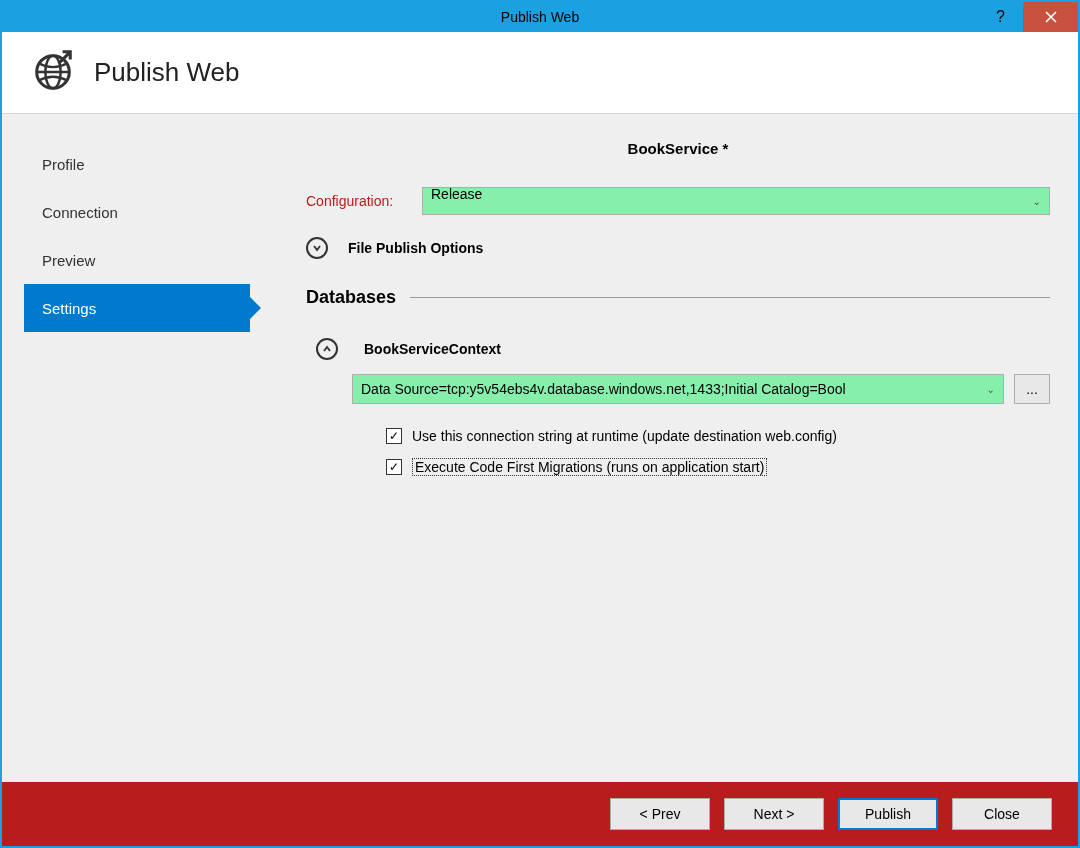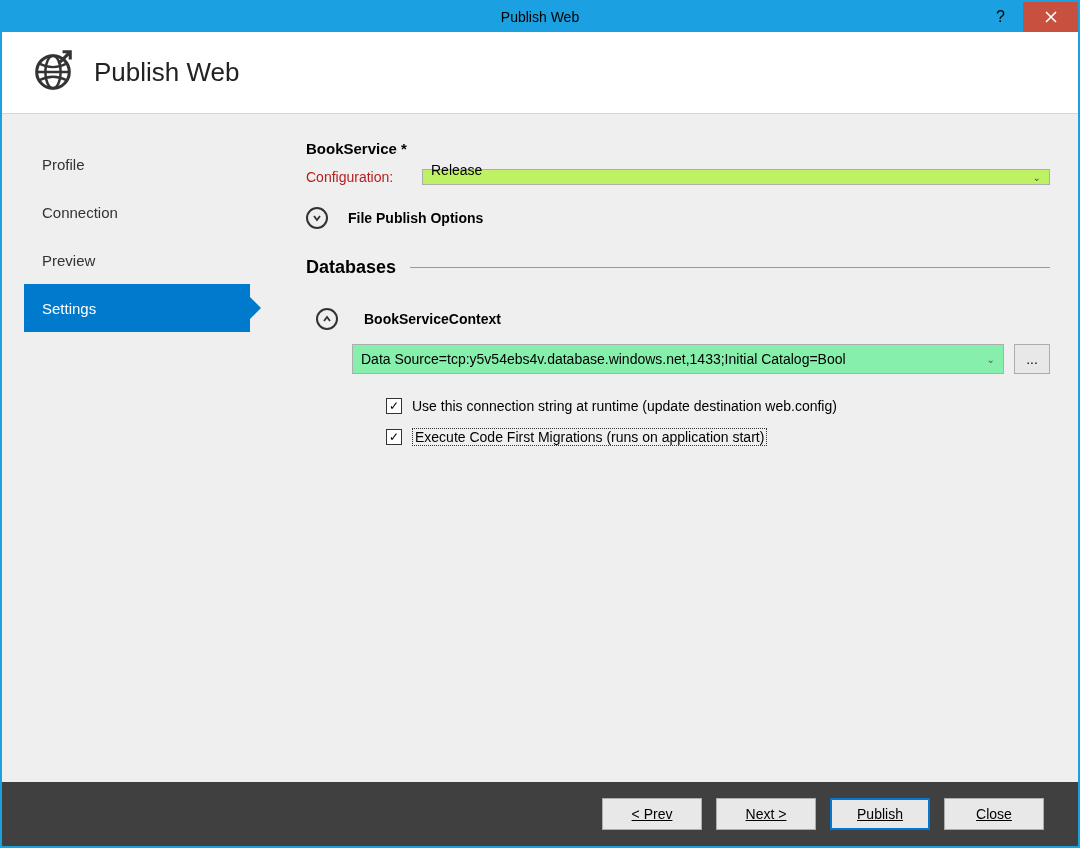--- a/index.html
+++ b/index.html
@@ -111,34 +111,35 @@
   }
   .main {
     flex: 1;
     padding: 26px 28px 0 70px;
     display: flex;
     flex-direction: column;
   }
   .profile-name {
     font-weight: 700;
     font-size: 15px;
-    margin-bottom: 12px;
+    margin-bottom: 30px;
+    text-align: center;
   }
   .config-row {
     display: flex;
     align-items: center;
     gap: 12px;
     margin-bottom: 22px;
   }
   .config-label { font-size: 14px; color: #b91c1c; min-width: 104px; }
   .select {
     flex: 1;
-    height: 16px;
+    height: 28px;
     border: 1px solid #adadad;
-    background: #bef264;
+    background: #86efac;
     padding: 0 24px 14px 8px;
     font-size: 14px;
     position: relative;
     display: flex;
     align-items: center;
   }
   .select-caret {
     position: absolute;
     right: 8px;
     top: 50%;
@@ -229,23 +230,22 @@
   .focus-outline {
     border: 1px dotted #333;
     padding: 0 2px;
   }
   .footer {
     height: 64px;
     display: flex;
     align-items: center;
     justify-content: flex-end;
     gap: 14px;
-    padding-right: 34px;
-    background: #404040;
-    text-decoration: underline;
+    padding-right: 26px;
+    background: #b91c1c;
   }
   .btn {
     min-width: 100px;
     height: 32px;
     border: 1px solid #adadad;
     background: #e8e8e8;
     font-size: 14px;
     cursor: pointer;
     display: flex;
     align-items: center;

